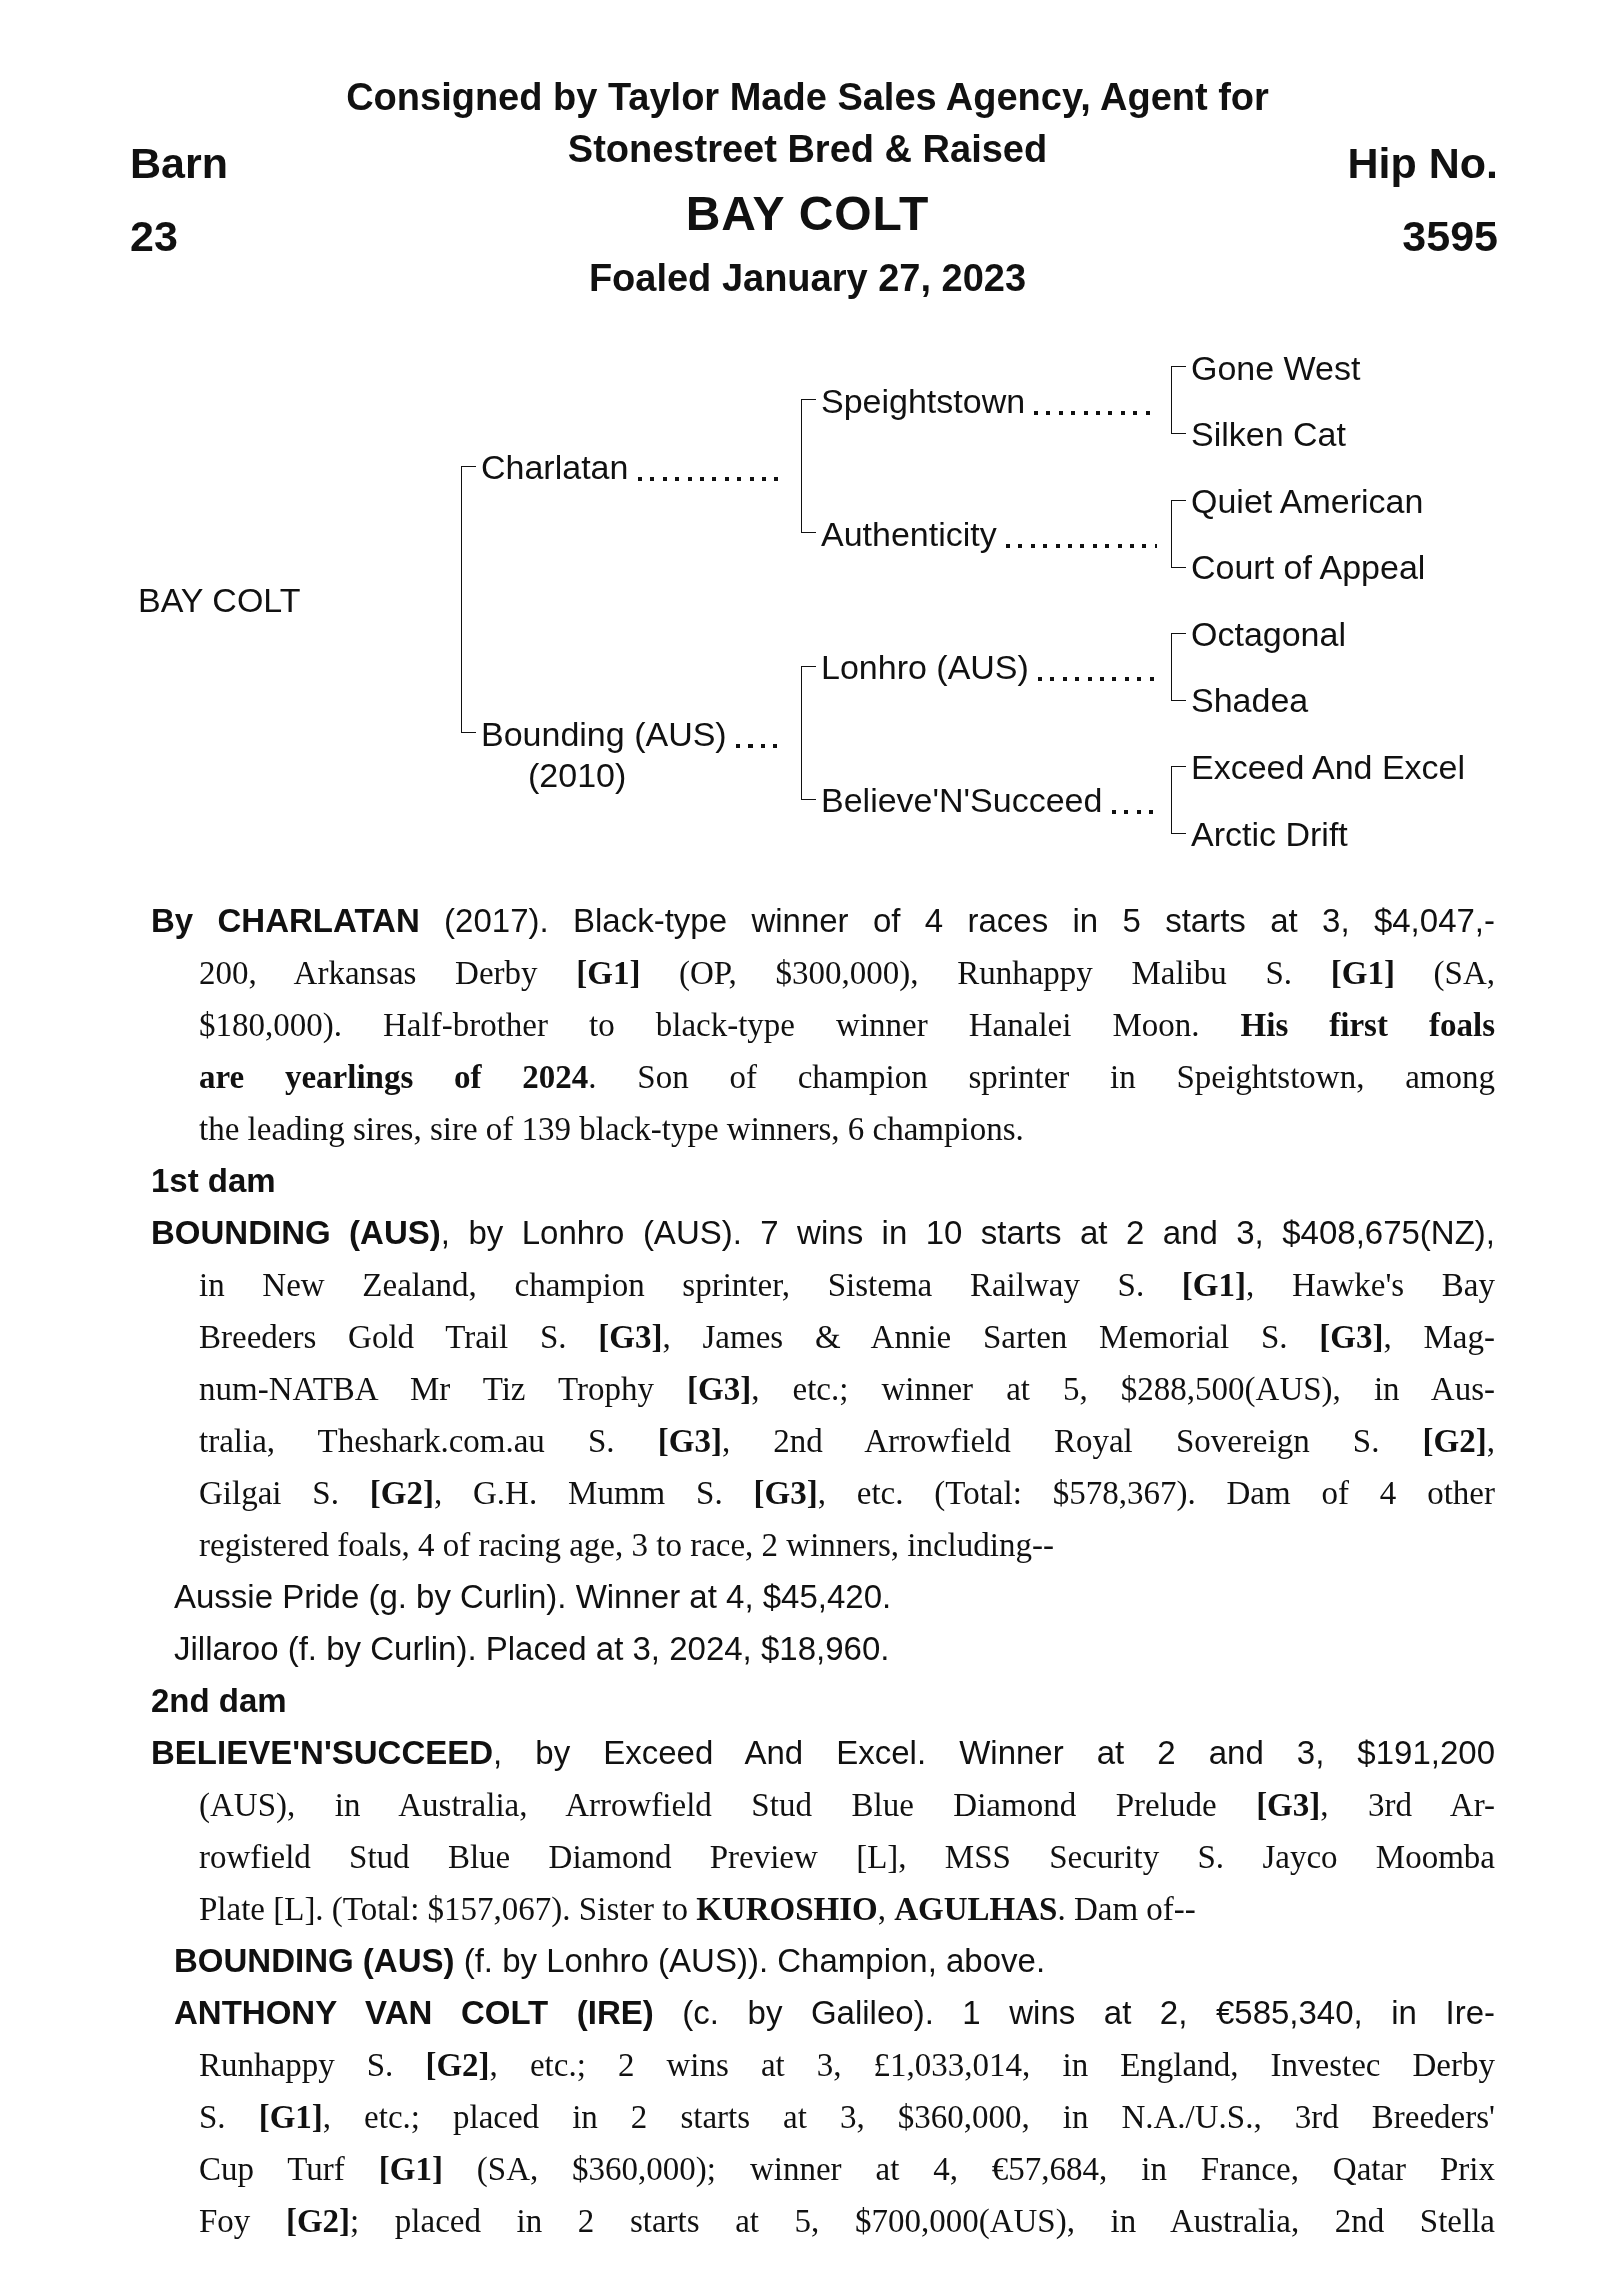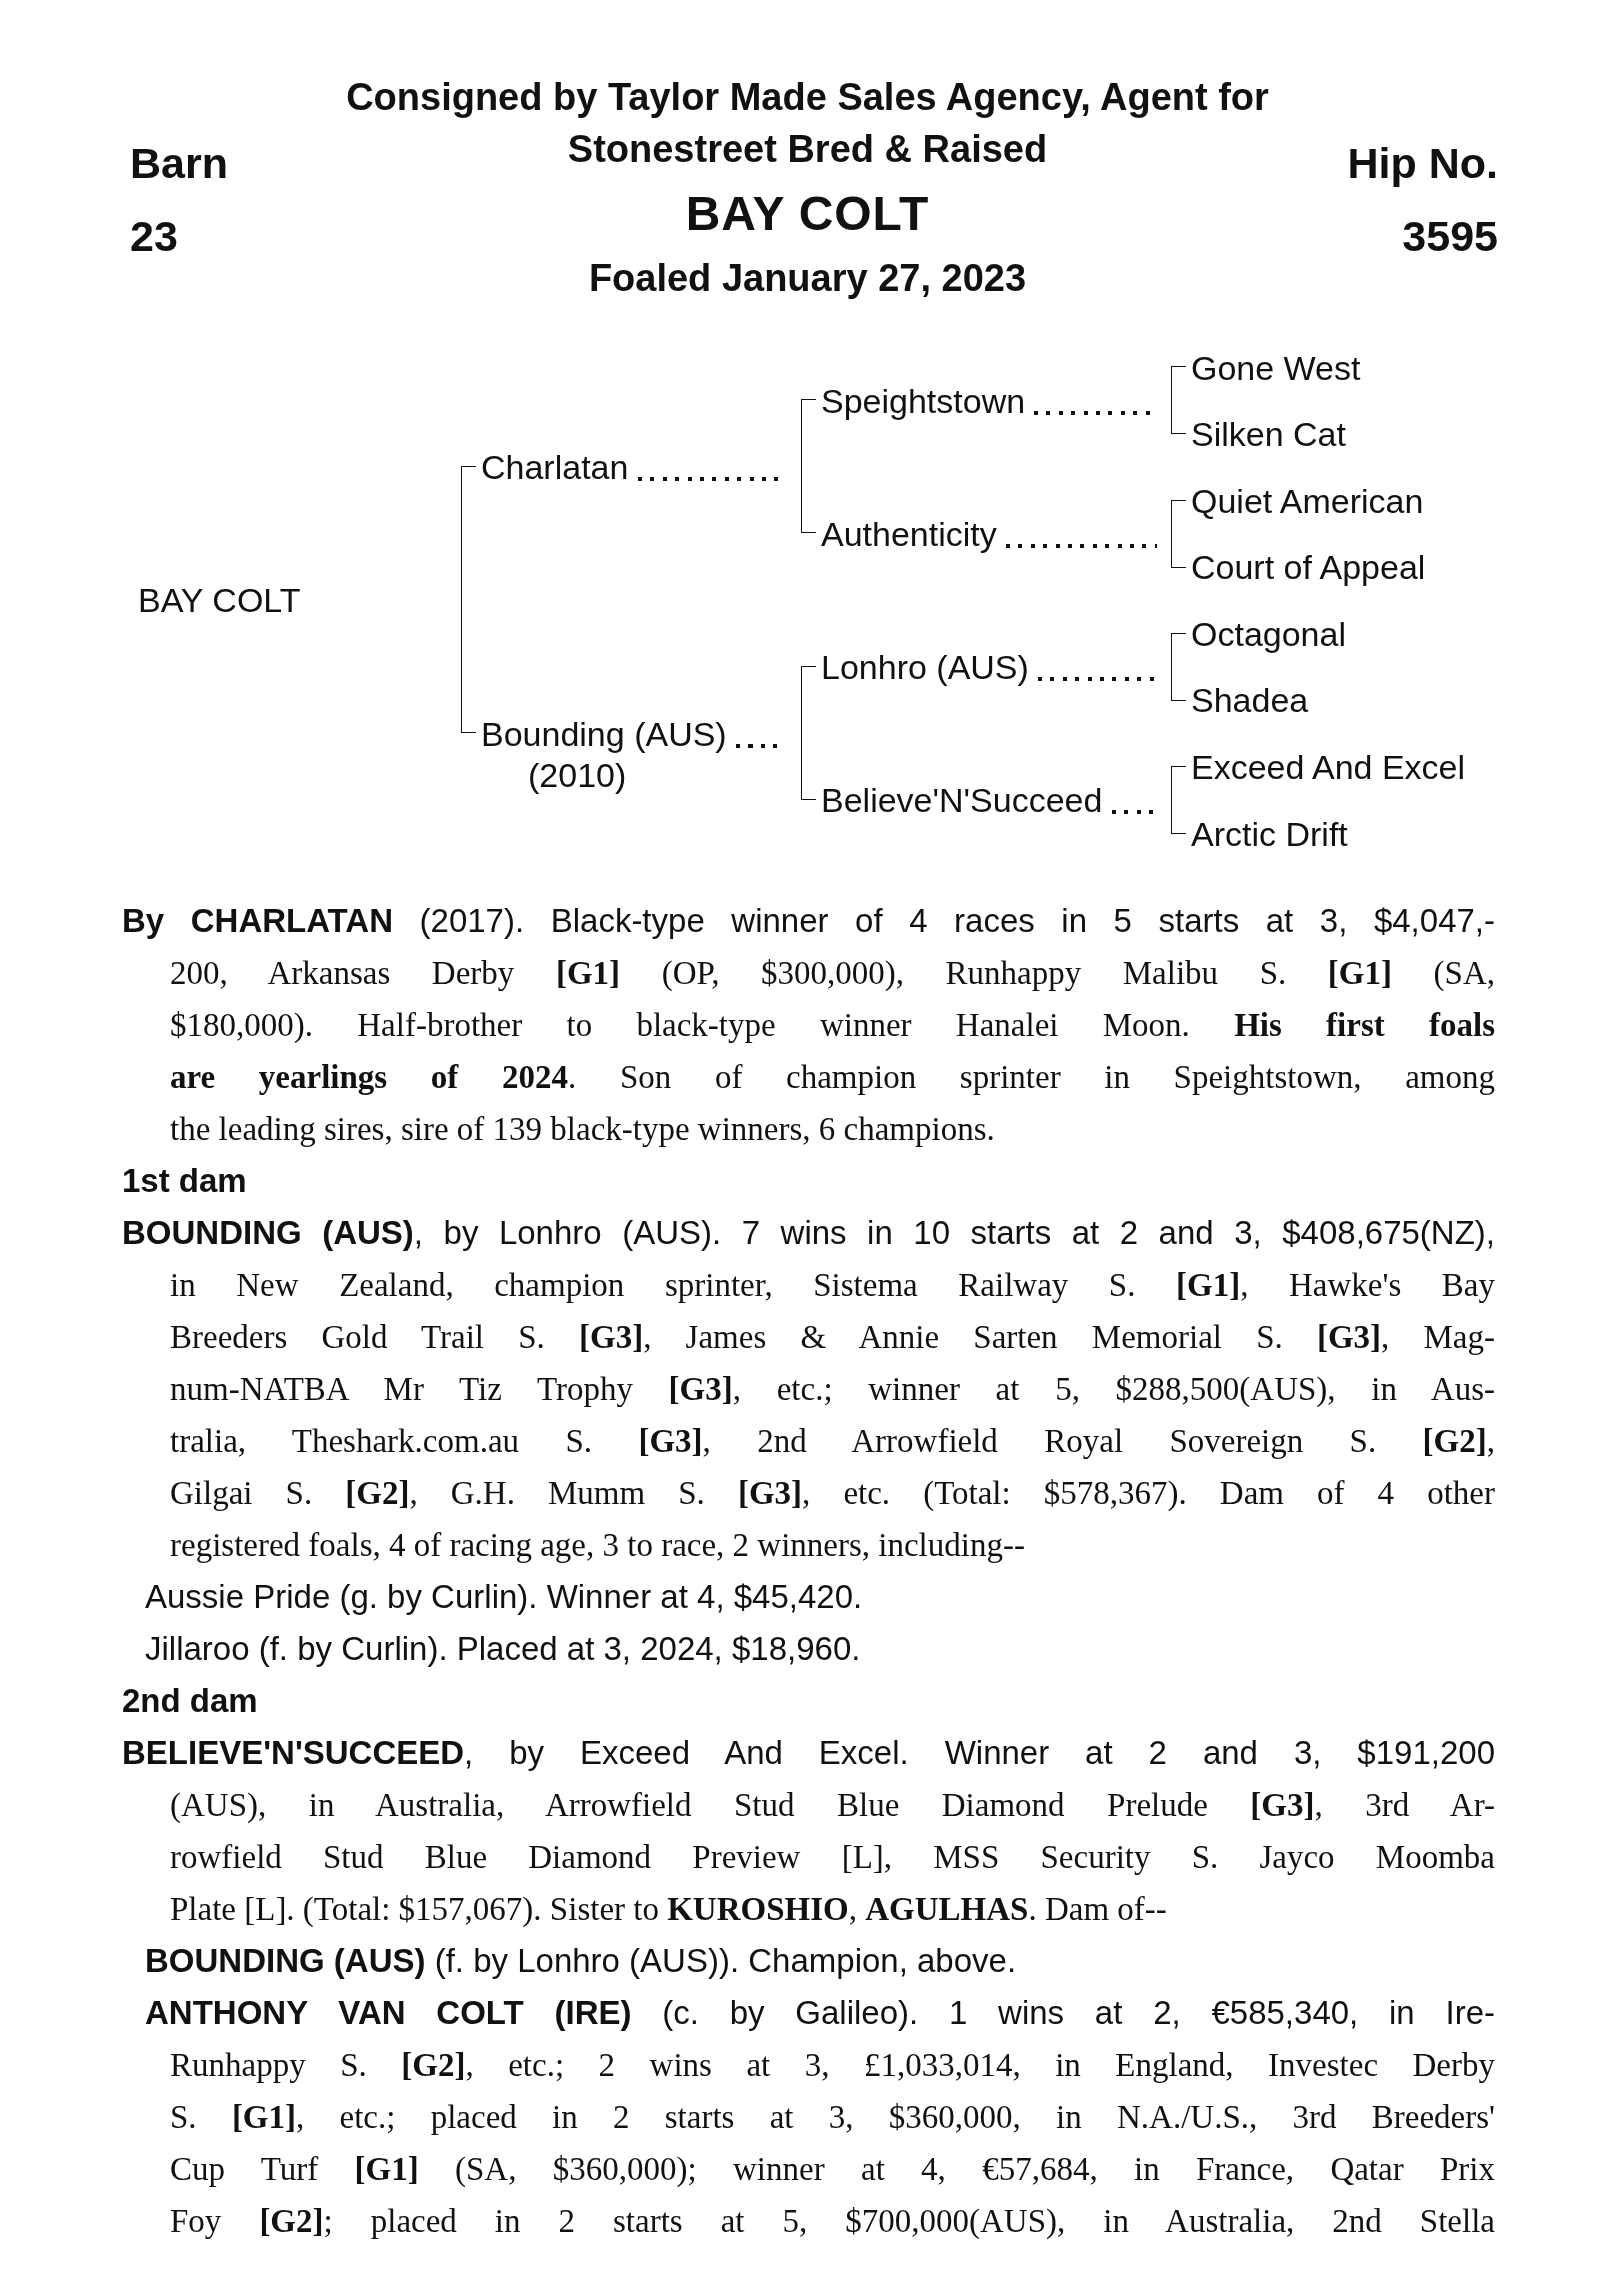--- a/index.html
+++ b/index.html
@@ -24,21 +24,21 @@
   .tree { position:absolute; left:0; top:0; width:1616px; height:872px; font-size:34px; }
   .t-name { position:absolute; height:42px; line-height:42px; white-space:nowrap; }
   .t-row  { position:absolute; height:42px; display:flex; align-items:flex-start; }
   .t-row span { line-height:42px; white-space:nowrap; }
   .leader { flex:1; height:4.1px; align-self:flex-end; margin:0 6.4px 7.3px 9.2px;
             background:repeating-linear-gradient(90deg,#111 0 4.1px,transparent 4.1px 12.4px); }
   .brk { position:absolute; width:13.8px;
          border-left:1.8px solid #111; border-top:1.8px solid #111; border-bottom:1.8px solid #111; }
   
   .body-text { position:absolute; left:122px; top:895px; width:1373px; font-size:33px; }
-  .tl { line-height:52px; min-height:52px; white-space:normal; }
+  .tl { line-height:52px; min-height:52px; white-space:normal;margin-left:29px; }
   .tl b { font-weight:bold; }
   .l0 { padding-left:0; }
   .lc { padding-left:48px;font-family:Liberation Serif, serif; }
   .l1 { padding-left:23px; }
   .j  { text-align:justify; text-align-last:justify; }
 </style>
 </head>
 <body>
 
 <div class="page">

